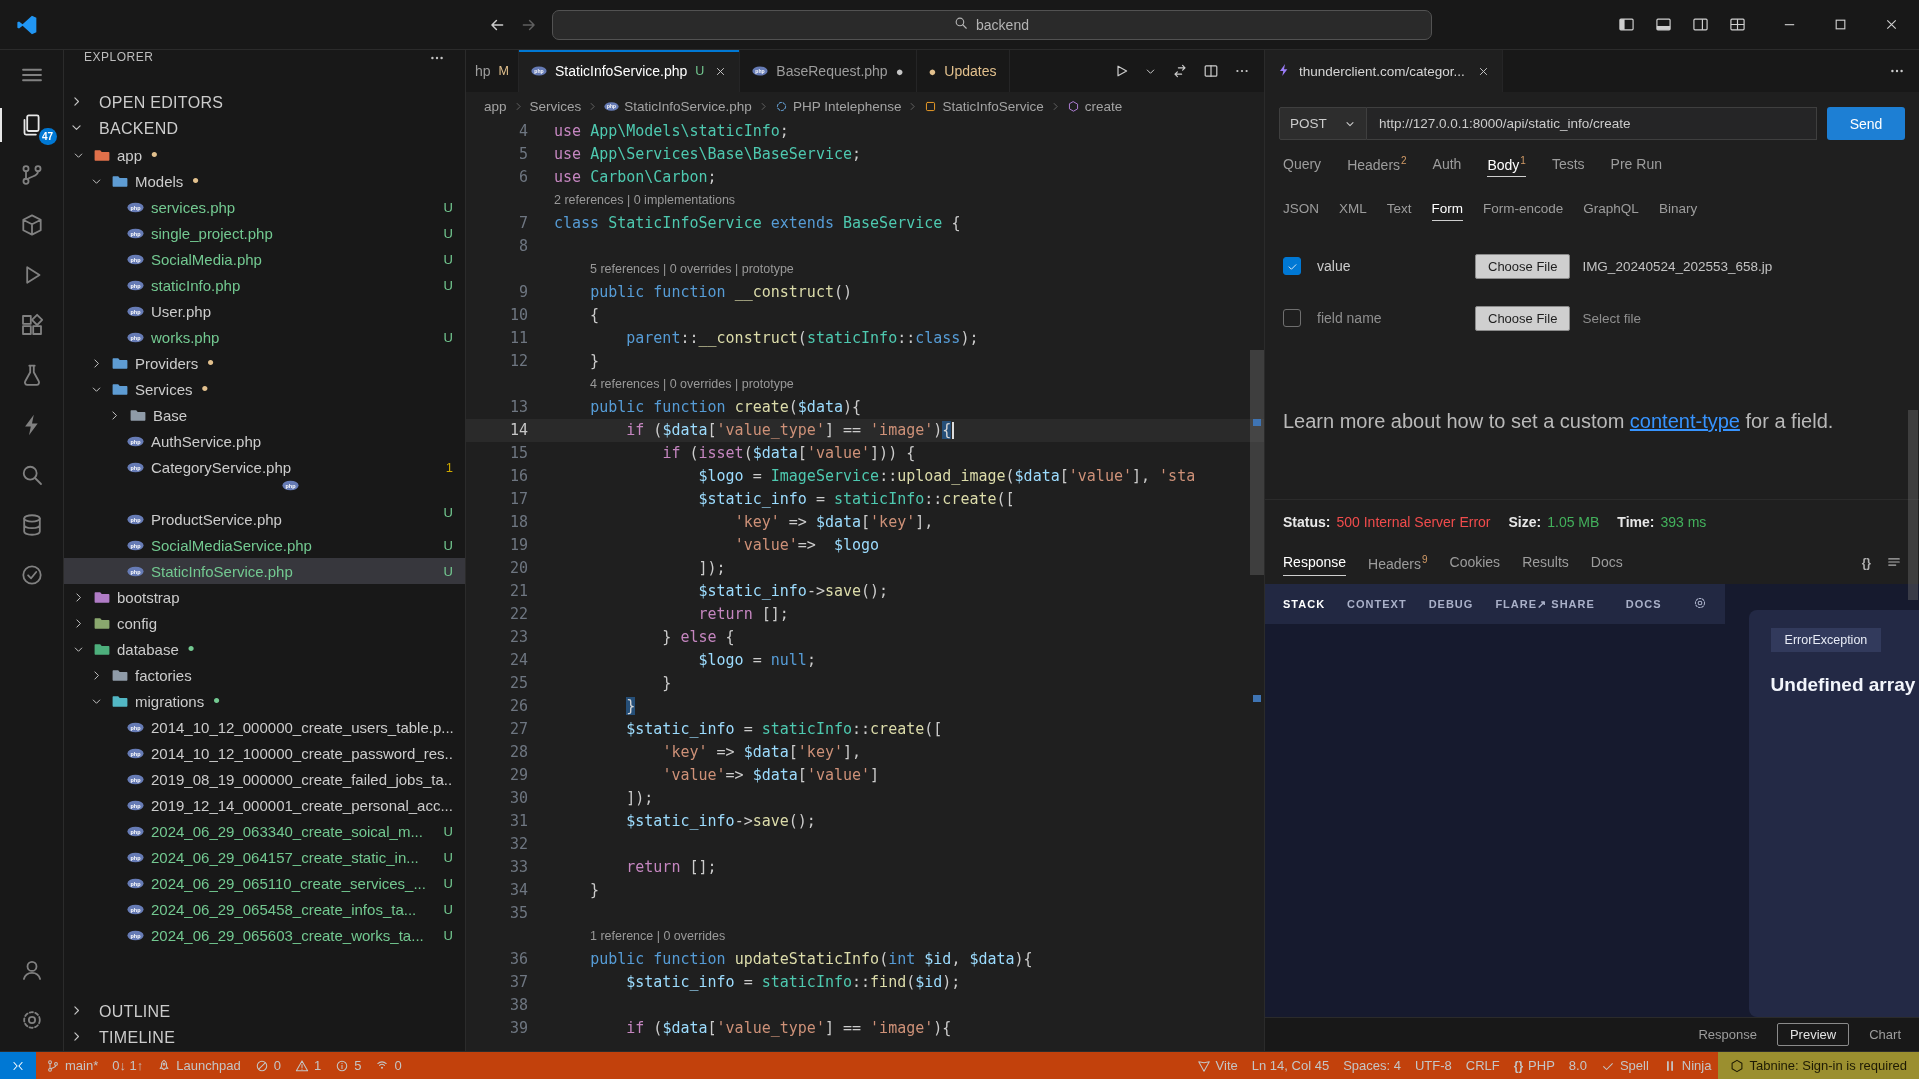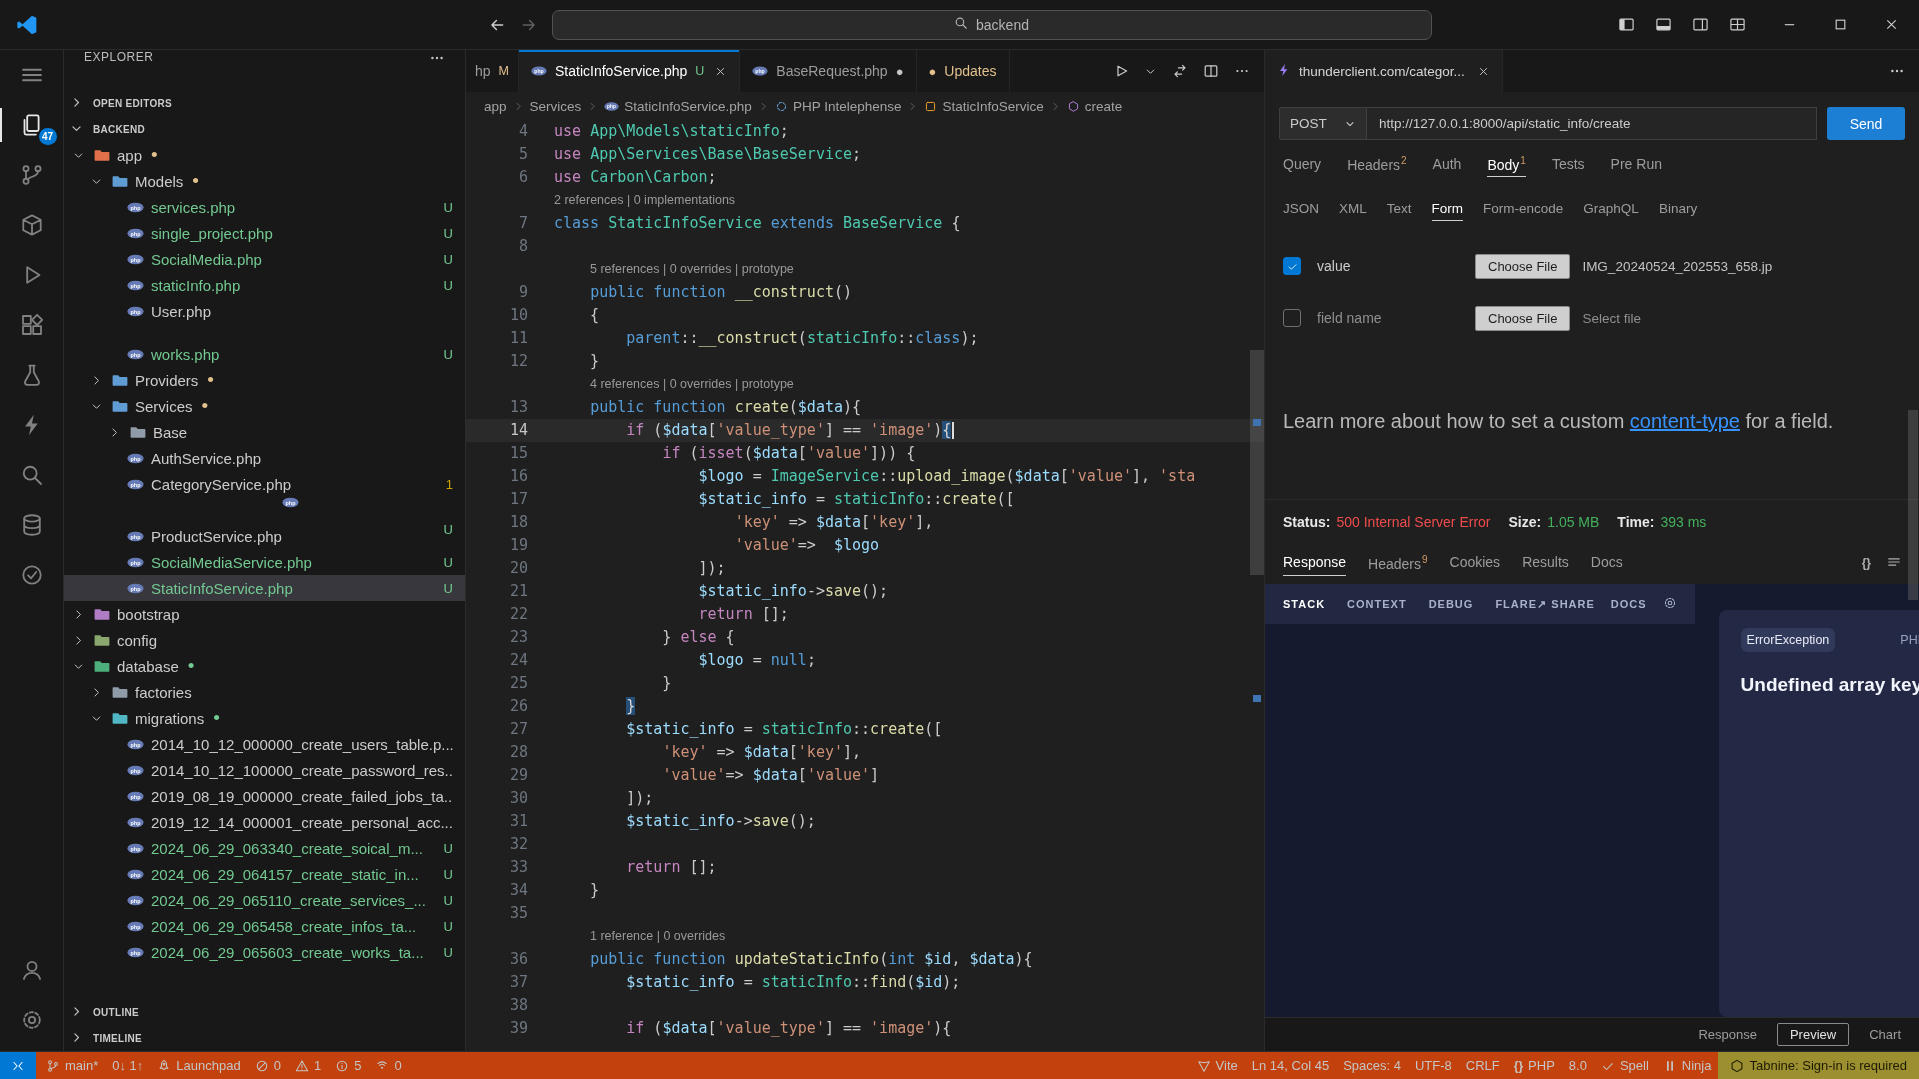--- a/index.html
+++ b/index.html
@@ -34,22 +34,22 @@
     font-size:10px;min-width:18px;height:17px;border-radius:9px;display:flex;align-items:center;
     justify-content:center;padding:0 3px;font-weight:bold;}
   .ab-bottom{margin-top:auto;padding-bottom:6px;display:flex;flex-direction:column;align-items:center;}
 
   
   .sidebar{width:402px;flex:0 0 auto;background:#181818;border-right:1px solid #2b2b2b;
     display:flex;flex-direction:column;min-height:0;font-size:15px;}
   .sb-title{height:40px;flex:0 0 auto;display:flex;align-items:flex-start;padding:0 20px;
     font-size:12px;letter-spacing:.5px;color:#bdbdbd;}
   .sb-title .more{margin-left:auto;display:flex;color:#c5c5c5;}
-  .sb-sec{height:26px;flex:0 0 auto;display:flex;align-items:center;gap:8px;padding:0 6px;
-    font-size:10px;font-weight:bold;color:#cccccc;letter-spacing:.3px;}
+  .sb-sec{height:26px;flex:0 0 auto;display:flex;align-items:center;gap:14px;padding:0 6px;
+    font-size:16px;font-weight:normal;color:#cccccc;letter-spacing:.3px;}
   .tree{flex:1;min-height:0;overflow:hidden;}
   .trow{height:26px;display:flex;align-items:center;gap:7px;white-space:nowrap;padding-right:12px;}
   .trow.sel{background:#37373d;}
   .tw{display:flex;align-items:center;flex:0 0 auto;}
   .chevw{width:15px;color:#c5c5c5;}
   .tlabel{color:#cccccc;overflow:hidden;}
   .tlabel.untracked{color:var(--c-untracked,#73c991);}
   .tdot{font-size:19px;line-height:10px;margin-left:2px;}
   .dot-m{color:var(--c-modified,#e2c08d);} .dot-u{color:var(--c-untracked,#73c991);}
   .tbadge{margin-left:auto;font-size:13px;color:#cccccc;}
@@ -135,25 +135,25 @@
   .tc-status .err{color:var(--c-error,#f14c4c);margin-right:12px;}
   .tc-status .ok{color:var(--c-success,#43b15c);margin-right:12px;}
   .rp-resp-tabs{display:flex;align-items:center;padding:0 18px;height:42px;flex:0 0 auto;color:#9d9d9d;}
   #tc-resptabs{display:flex;gap:22px;}
   .resp-icons{margin-left:auto;display:flex;gap:16px;color:#b0b0b0;font-size:13px;align-items:center;}
 
   .ignition{flex:1;min-height:0;display:flex;flex-direction:row;background:#161a2e;}
   .ig-strip{height:40px;flex:0 0 auto;background:#222842;display:flex;align-items:center;padding:0 18px;}
   #ig-tabs{display:flex;gap:22px;font-size:11px;font-weight:bold;letter-spacing:1px;color:#aab1c9;}
   #ig-tabs .first{color:#ffffff;}
-  .ig-right{margin-left:auto;display:flex;gap:16px;align-items:center;font-size:11px;font-weight:bold;
+  .ig-right{margin-left:auto;display:flex;gap:31px;align-items:center;font-size:11px;font-weight:bold;
     letter-spacing:1px;color:#aab1c9;}
   .ig-card{margin:26px 24px 0;background:#232945;border-radius:8px;padding:18px 22px 26px;flex:0 0 auto;}
   .ig-card-top{display:flex;align-items:center;}
-  .ig-chip{background:#323a5c;border-radius:7px;padding:5px 6px;font-size:12.5px;color:#e8ecf6;}
+  .ig-chip{background:#323a5c;border-radius:0;padding:5px 14px;font-size:12.5px;color:#e8ecf6;}
   .ig-meta{margin-left:auto;display:flex;align-items:center;gap:6px;color:#97a0bf;font-size:12.5px;}
   .ig-meta .gap{width:8px;}
   .ig-msg{margin-top:22px;color:#f2f5fb;font-size:19px;font-weight:bold;}
   .ig-expand{margin-top:auto;height:36px;flex:0 0 auto;background:#1d2238;border-top:1px solid #2c3252;
     display:flex;align-items:center;gap:9px;padding:0 20px;color:#98a1c0;font-size:12.5px;}
   .rp-bottom{height:34px;flex:0 0 auto;background:#181818;border-top:1px solid #2b2b2b;display:flex;
     align-items:center;justify-content:flex-end;gap:20px;padding:0 18px;font-size:13px;color:#9d9d9d;}
   .rp-bottom .bt.active{border:1px solid #8a8a8a;padding:3px 12px;color:#e3e3e3;border-radius:2px;}
   .rp-scroll-thumb{position:absolute;right:1px;top:360px;width:10px;height:190px;background:rgba(110,110,110,.4);}
 
@@ -427,21 +427,21 @@
           </div>
           <div class="trow" style="padding-left: 63px;">
             <span class="tw">
               <svg viewBox="0 0 20 12" width="17" height="11">
                 <ellipse cx="10" cy="6" rx="9.5" ry="5.7" fill="#667bb5"></ellipse>
                 <text x="10" y="8.4" font-size="6.4" text-anchor="middle" fill="#ffffff" font-family="Liberation Sans, sans-serif" font-weight="bold">php</text>
               </svg>
             </span>
             <span class="tlabel">User.php</span>
           </div>
-          <div class="trow" style="padding-left: 63px; margin-top: 17px;">
+          <div class="trow" style="padding-left: 63px;">
             <span class="tw">
               <svg viewBox="0 0 20 12" width="17" height="11">
                 <ellipse cx="10" cy="6" rx="9.5" ry="5.7" fill="#667bb5"></ellipse>
                 <text x="10" y="8.4" font-size="6.4" text-anchor="middle" fill="#ffffff" font-family="Liberation Sans, sans-serif" font-weight="bold">php</text>
               </svg>
             </span>
             <span class="tlabel untracked">works.php</span>
             <span class="tbadge b-u">U</span>
           </div>
           <div class="trow" style="padding-left: 26px;">

